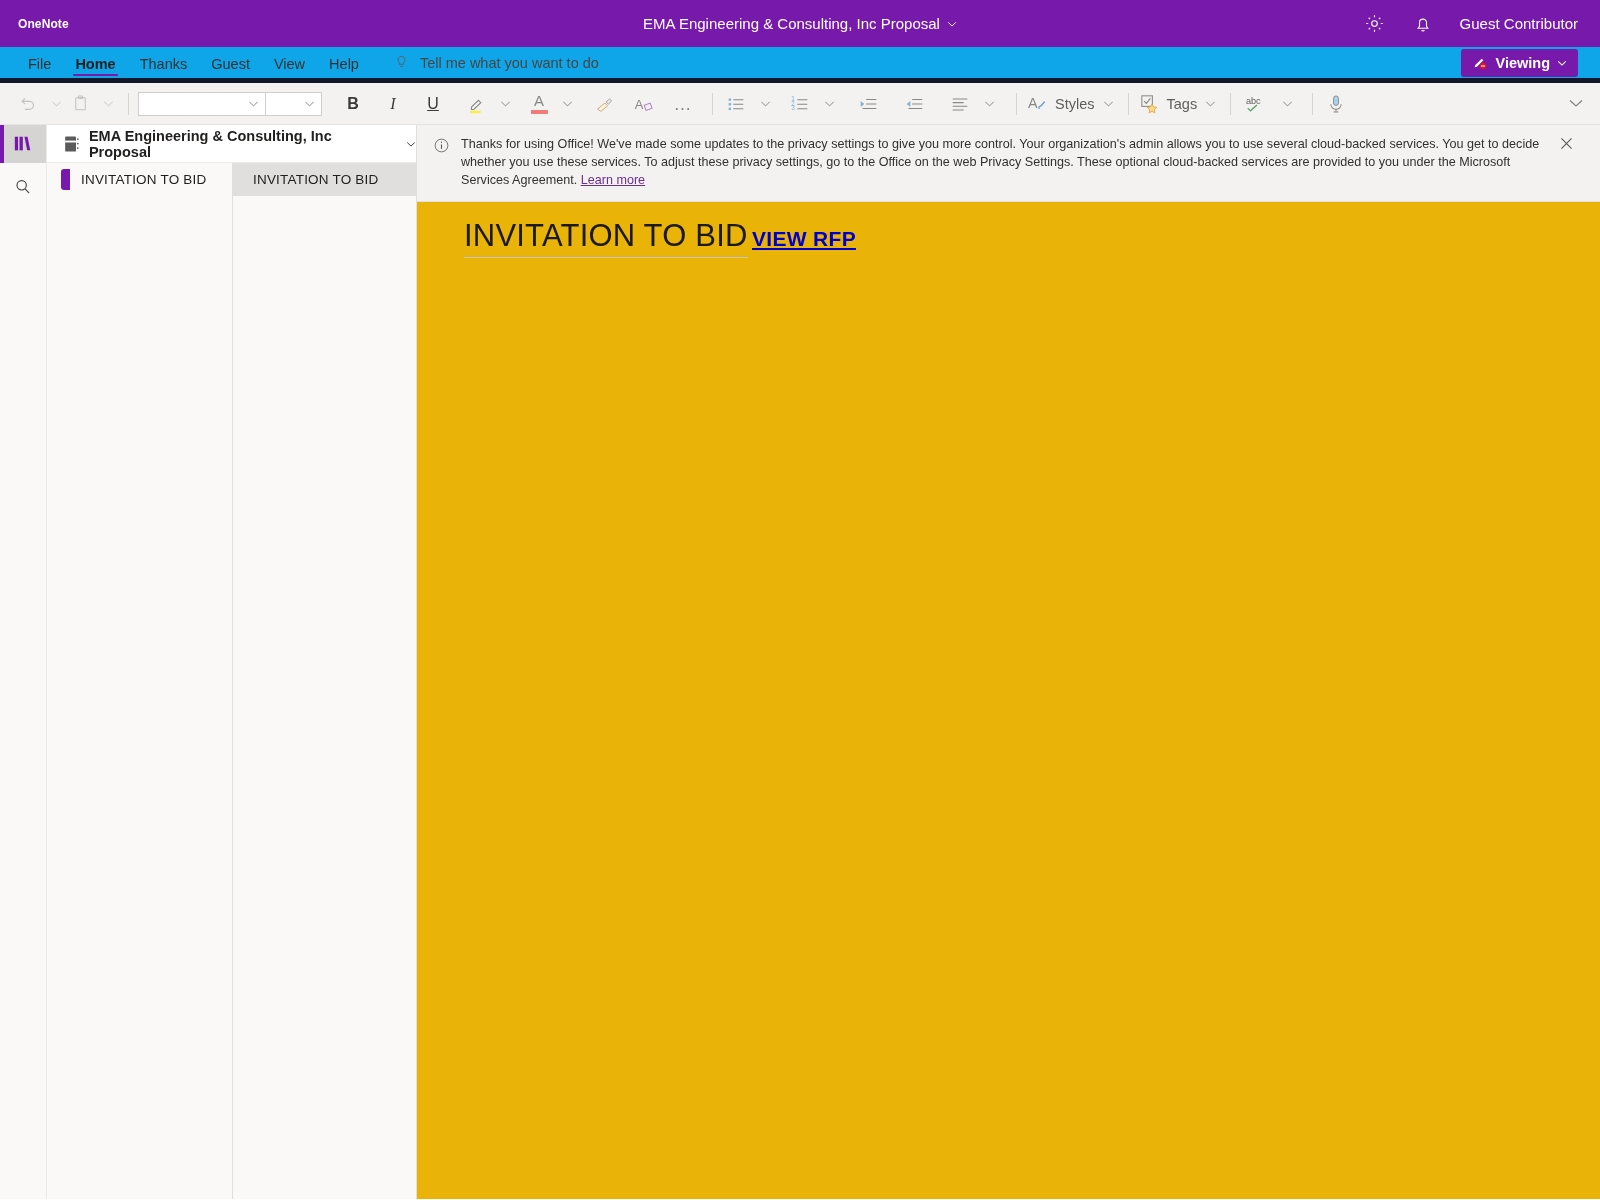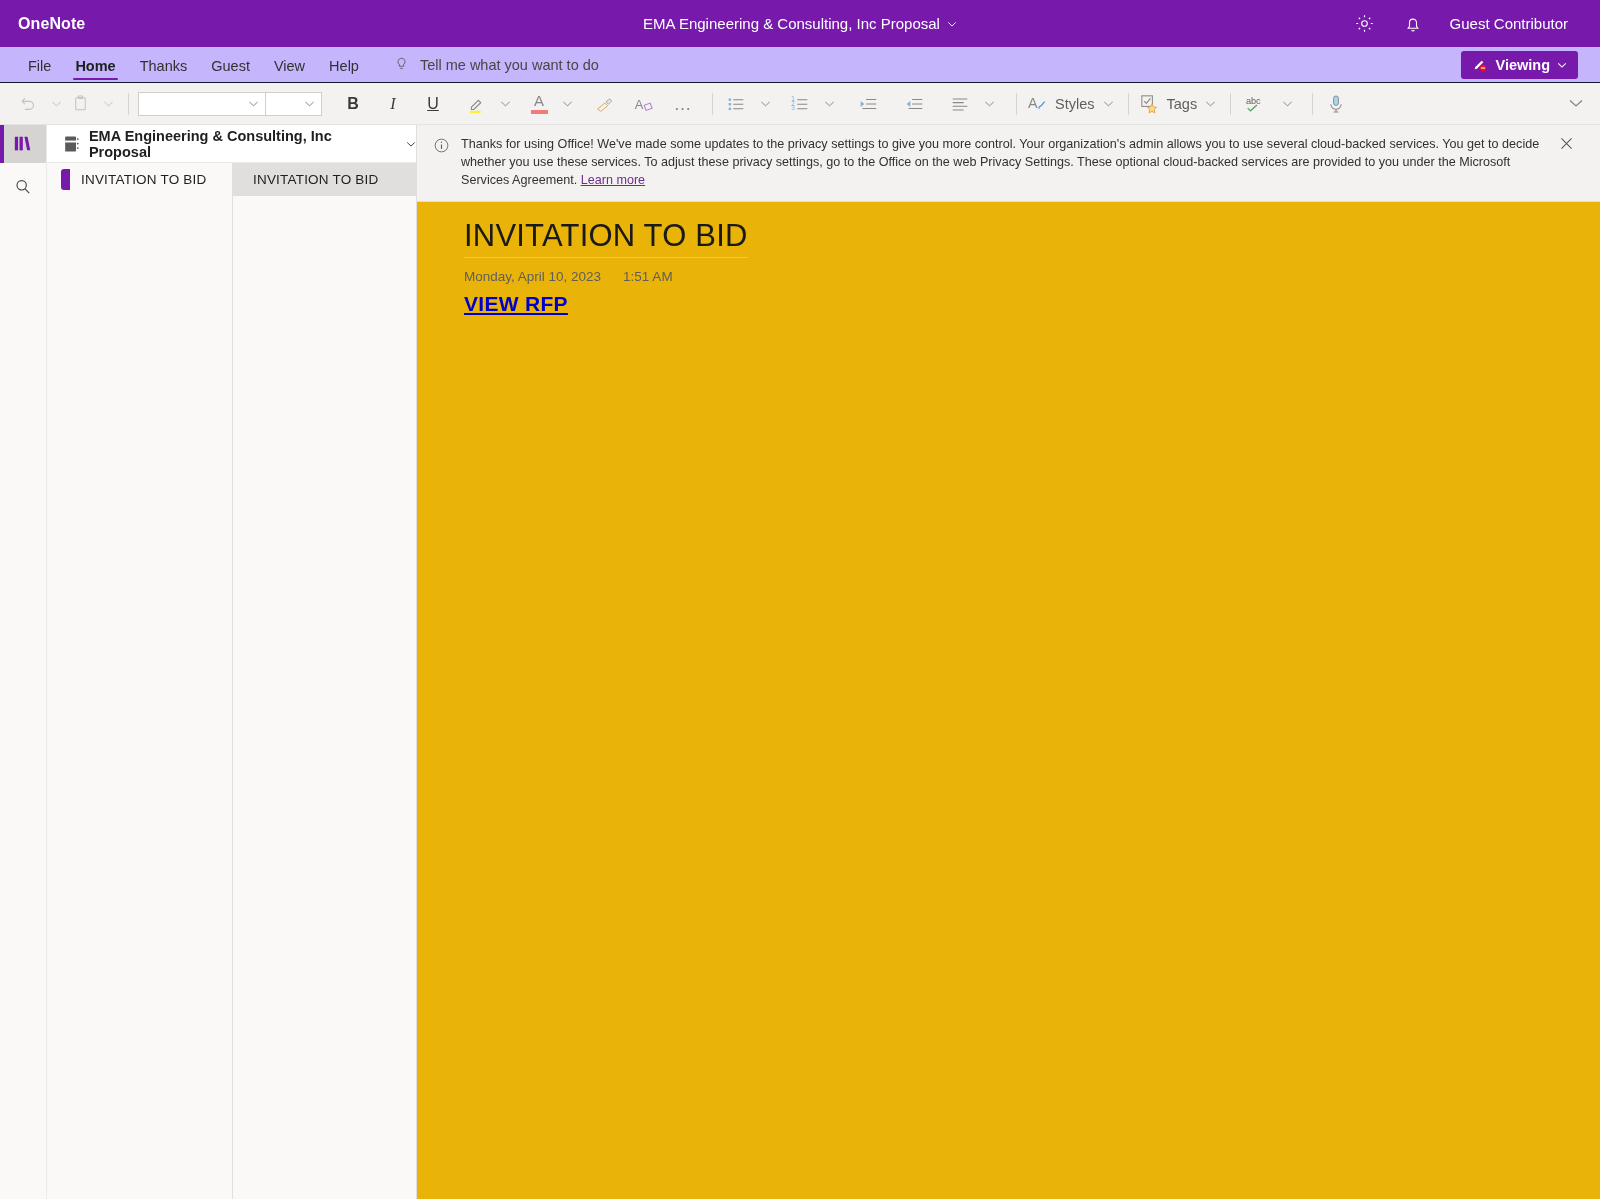--- a/index.html
+++ b/index.html
@@ -10,40 +10,40 @@
     background:#ffffff;
     overflow:hidden;
     -webkit-font-smoothing:antialiased;
   }
 
   
   .titlebar{
     height:47px; background:#7719aa; color:#fff;
     display:flex; align-items:center; position:relative;
   }
-  .app-name{ font-size:16px; font-weight:600; margin-left:18px; letter-spacing:.1px; }
+  .app-name{ font-size:12px; font-weight:600; margin-left:18px; letter-spacing:.1px; }
   .doc-title-wrap{
     position:absolute; left:0; right:0; top:0; height:47px;
     display:flex; align-items:center; justify-content:center;
     pointer-events:none;
   }
   .doc-title{ font-size:15px; pointer-events:auto; display:flex; align-items:center; gap:7px; }
   .titlebar-right{
     margin-left:auto; display:flex; align-items:center; gap:26px;
-    padding-right:32px; z-index:2;
+    padding-right:22px; z-index:2;
   }
   .tb-icon{ width:22px; height:22px; display:flex; align-items:center; justify-content:center; cursor:pointer;}
   .guest{ font-size:15px; }
 
   .chev{ display:inline-block; width:10px; height:10px; }
 
   
   .ribbon-tabs{
-    height:36px; background:#c4b5fd; display:flex; align-items:stretch;
-    border-bottom:1px solid #0f172a;
+    height:36px; background:#0ea5e9; display:flex; align-items:stretch;
+    border-bottom:5px solid #0f172a;
     text-align:center;
   }
   .tab{
     display:flex; align-items:center; padding:0 12px; margin-top:2px;
     font-size:14.5px; color:#323130; cursor:pointer; position:relative;
   }
   .tab:first-child{ margin-left:16px; }
   .tab.active{ font-weight:700; color:#1f1f1f; }
   .tab.active::after{
     content:""; position:absolute; left:10px; right:10px; bottom:2px;
@@ -477,22 +477,18 @@
       </div>
       <div class="banner-close">
         <svg width="15" height="15" viewBox="0 0 16 16">
           <path d="M2.6 2.6 L13.4 13.4 M13.4 2.6 L2.6 13.4" stroke="#323130" stroke-width="1.15" fill="none"></path>
         </svg>
       </div>
     </div>
 
     <div class="page-body">
       <div class="page-title">INVITATION TO BID</div>
-      <div class="page-meta">
-        <span>Monday, April 10, 2023</span>
-        <span>1:51 AM</span>
-      </div>
 
 
       <div class="view-rfp">VIEW RFP</div>
     </div>
   </div>
 </div>
 
 </body></html>

